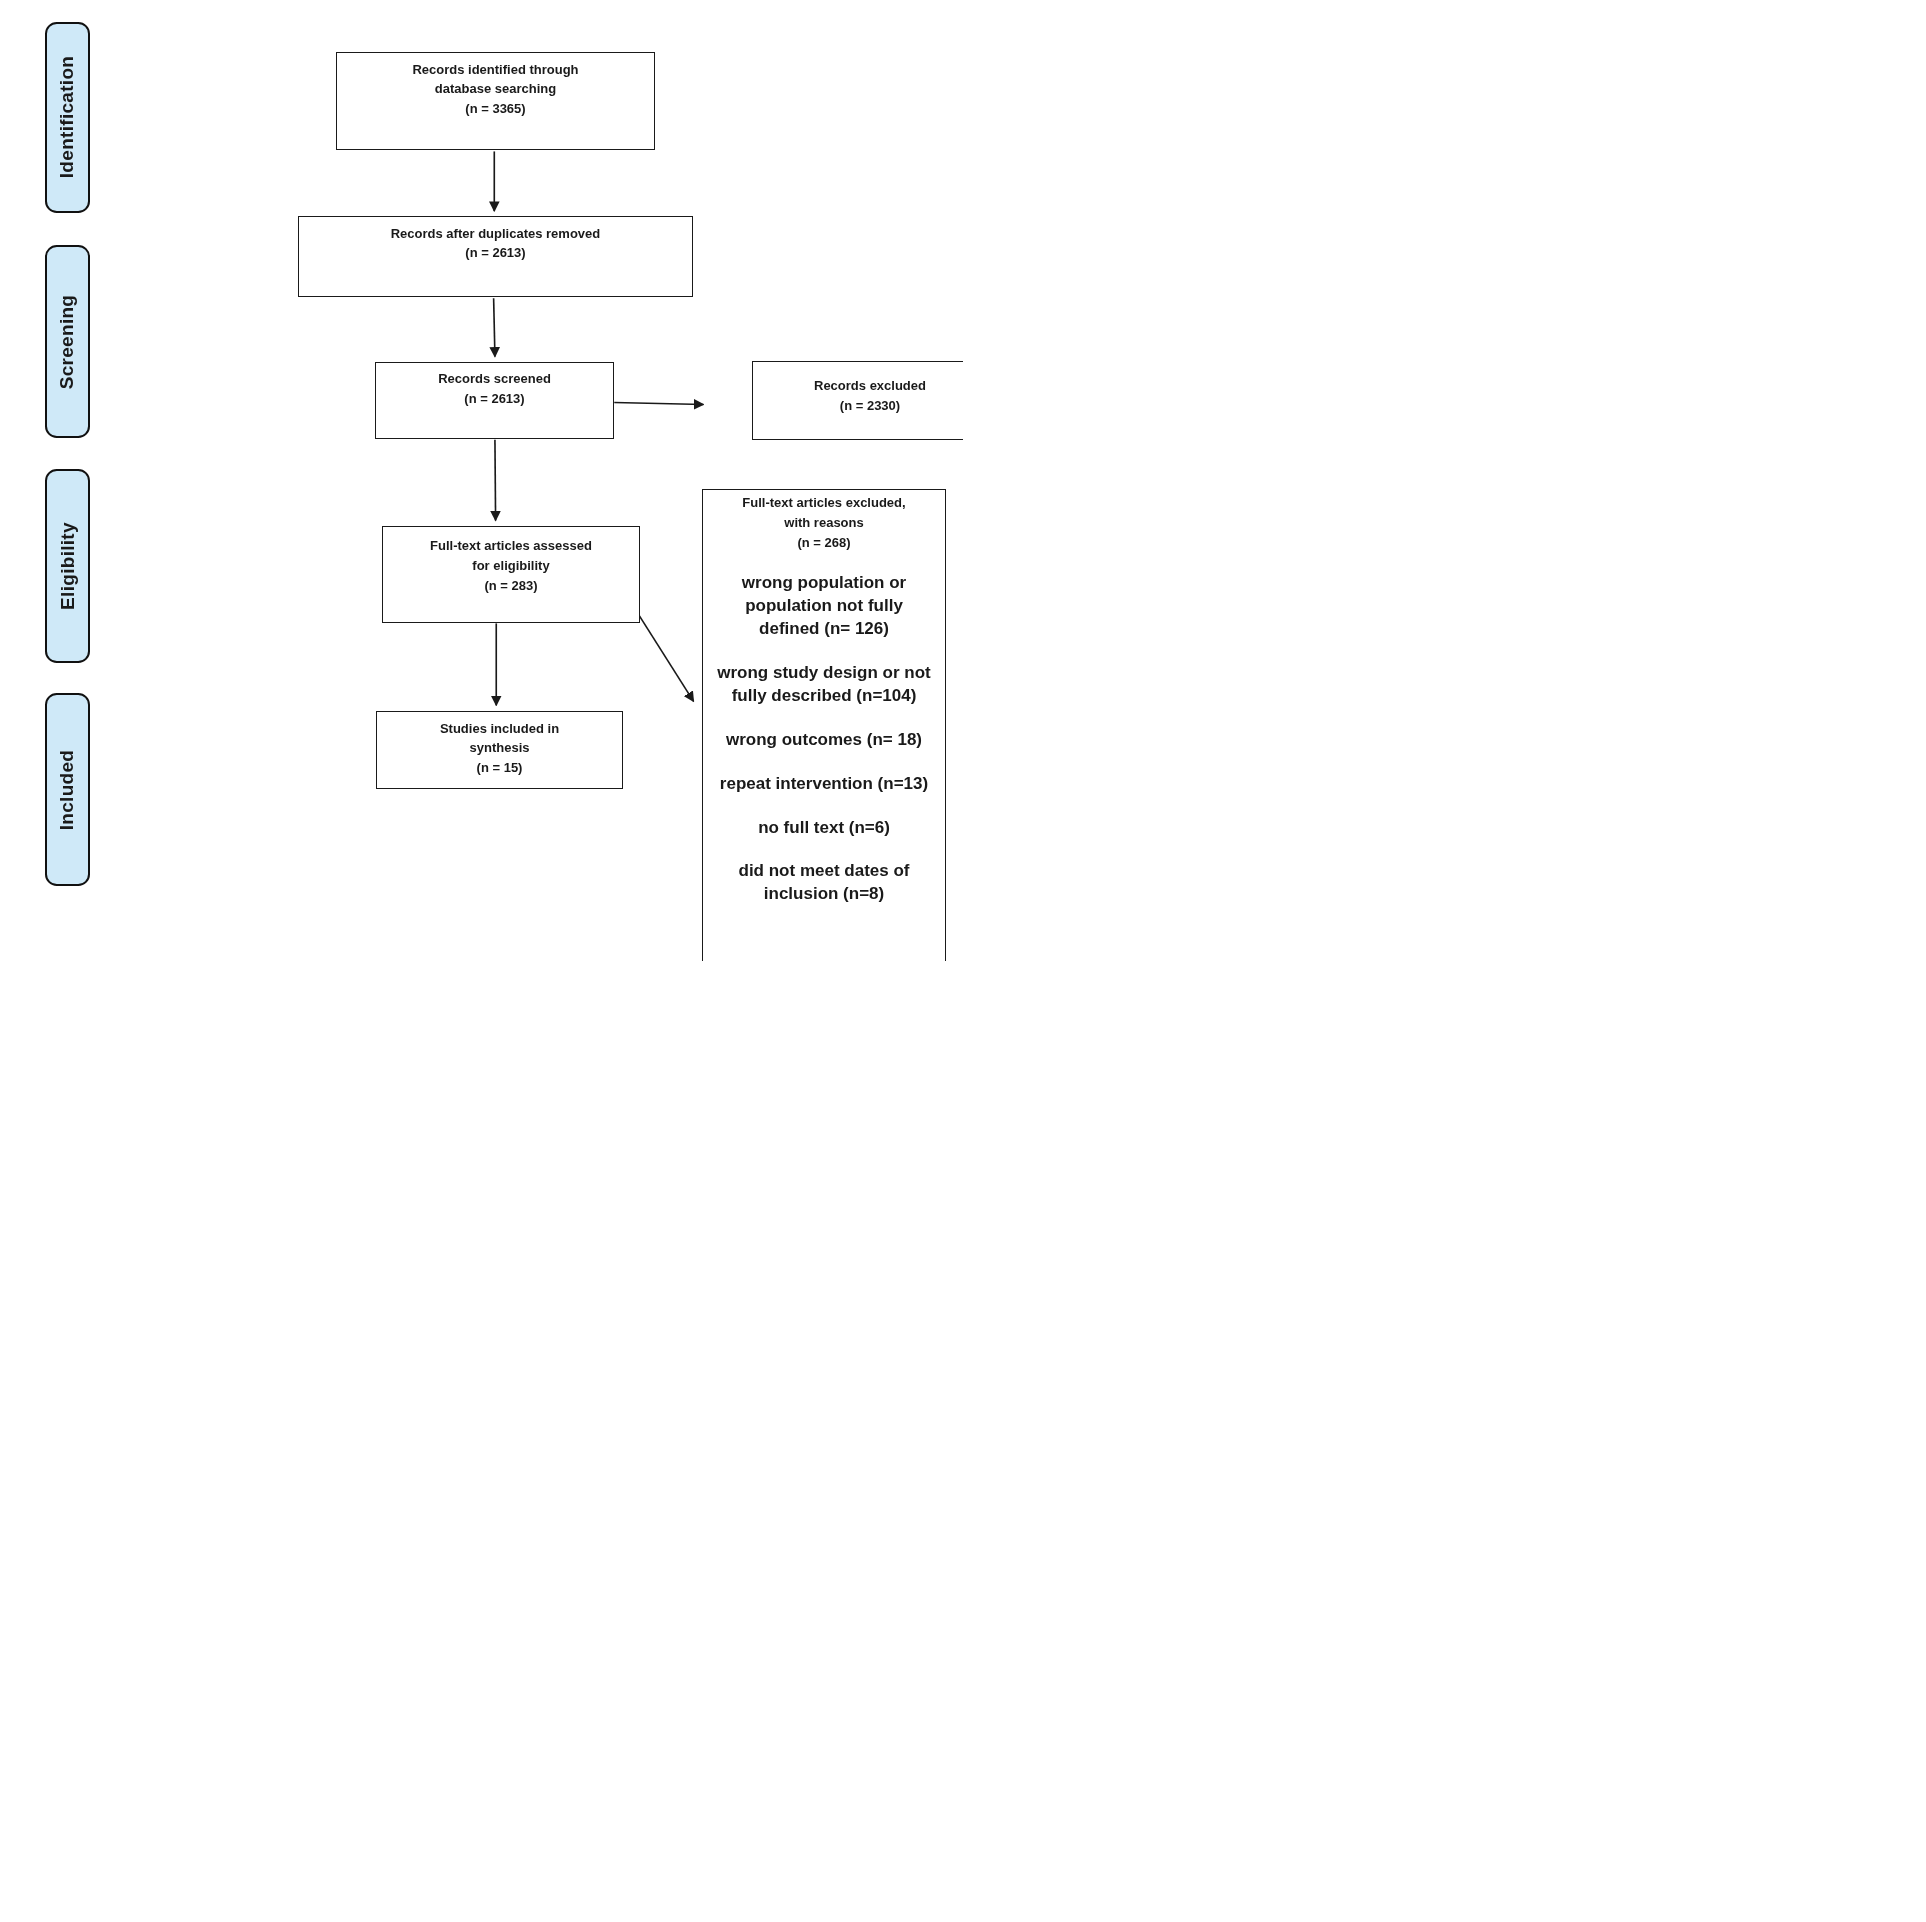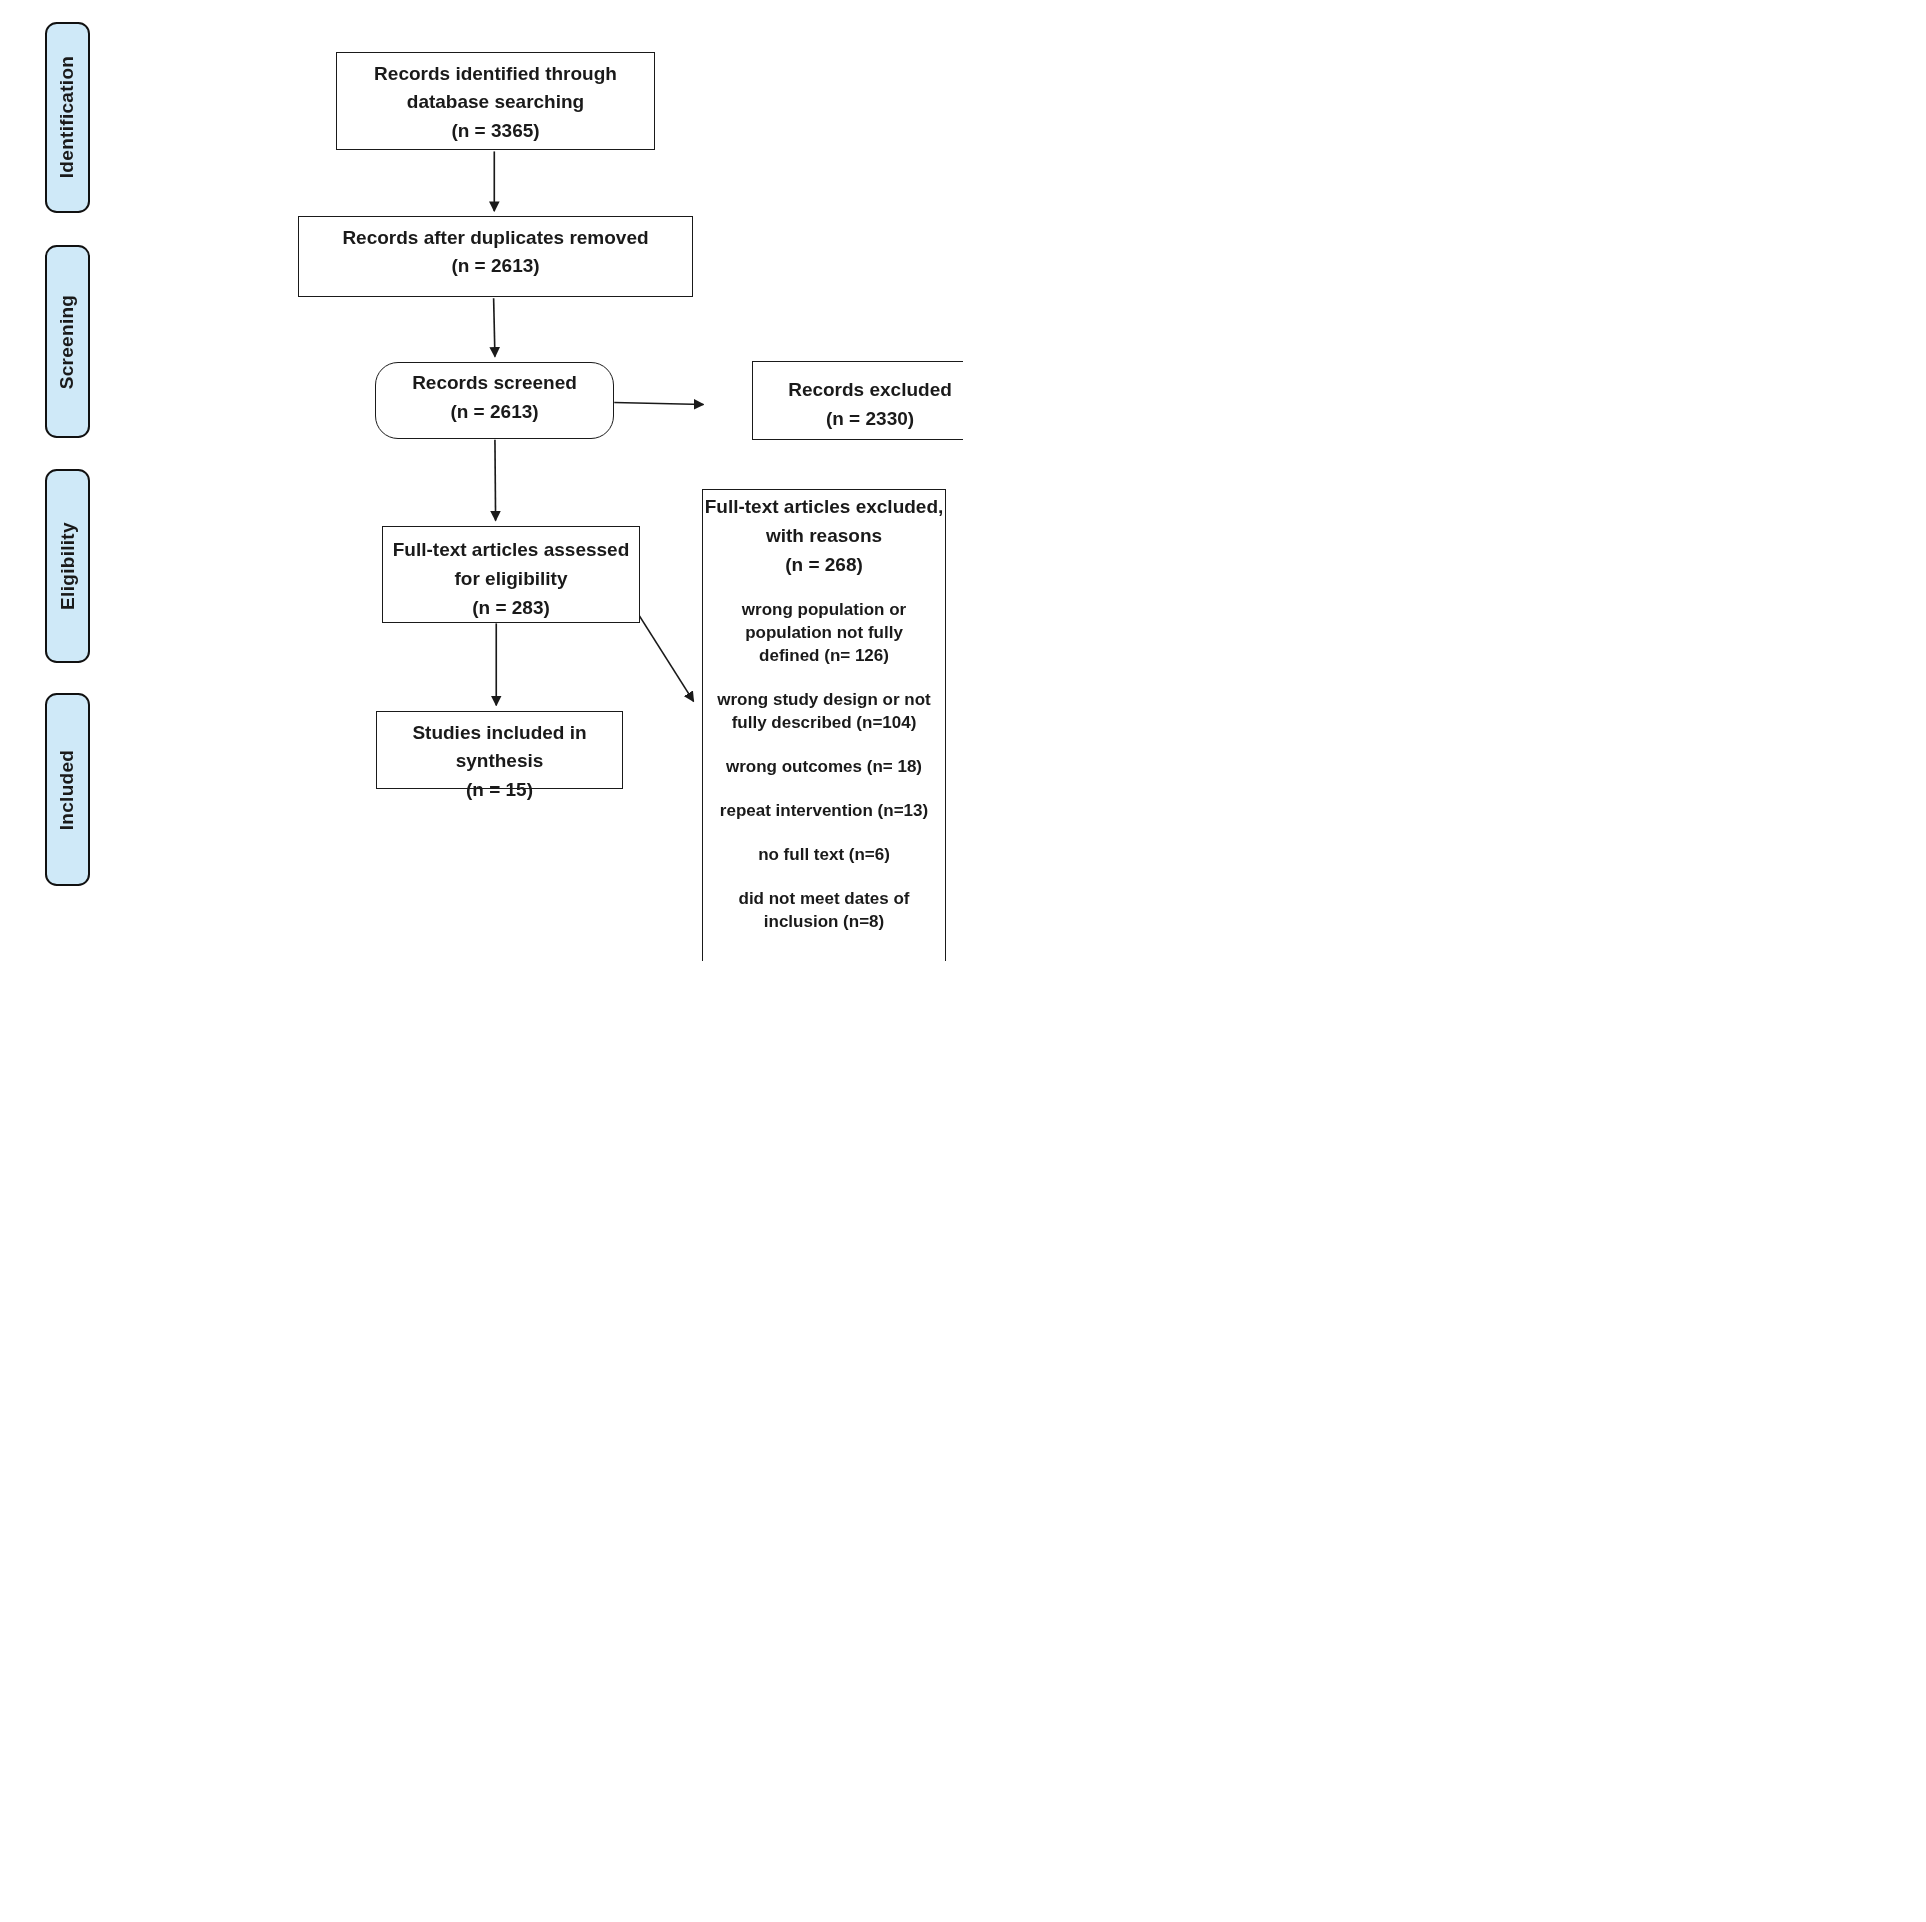--- a/index.html
+++ b/index.html
@@ -51,27 +51,27 @@
 
   
   .box {
     position: absolute;
     background: #ffffff;
     border: 1.6px solid #1a1a1a;
     box-sizing: border-box;
     text-align: center;
   }
   .box .line {
-    font-size: 19px;
+    font-size: 13px;
     font-weight: 600;
     line-height: 1.52;
   }
   #box-identified         { left: 336px;  top: 52px;   width: 319px; height: 98px; padding-top: 6.6px; }
   #box-deduplicated       { left: 298px;  top: 216px;  width: 395px; height: 81px; padding-top: 6.6px; text-align: center; }
-  #box-screened           { left: 375px;  top: 362px;  width: 239px; height: 77px; padding-top: 5.9px; border-radius: 23px; }
+  #box-screened           { left: 375px;  top: 362px;  width: 239px; height: 77px; padding-top: 5.9px; }
   #box-records-excluded   { left: 752px; top: 361px;  width: 236px; height: 79px; padding-top: 14px; }
   #box-fulltext-assessed  { left: 382px;  top: 526px;  width: 258px; height: 97px; padding-top: 9px; }
   #box-included-synthesis { left: 376px;  top: 711px; width: 247px; height: 78px; padding-top: 6.6px; }
   #box-fulltext-excluded  { left: 702px; top: 489px;  width: 244px; height: 522px; padding-top: 3px; }
 
   .reasons {
     margin-top: 19.7px;
     padding: 0 11.8px;
   }
   .reason {

